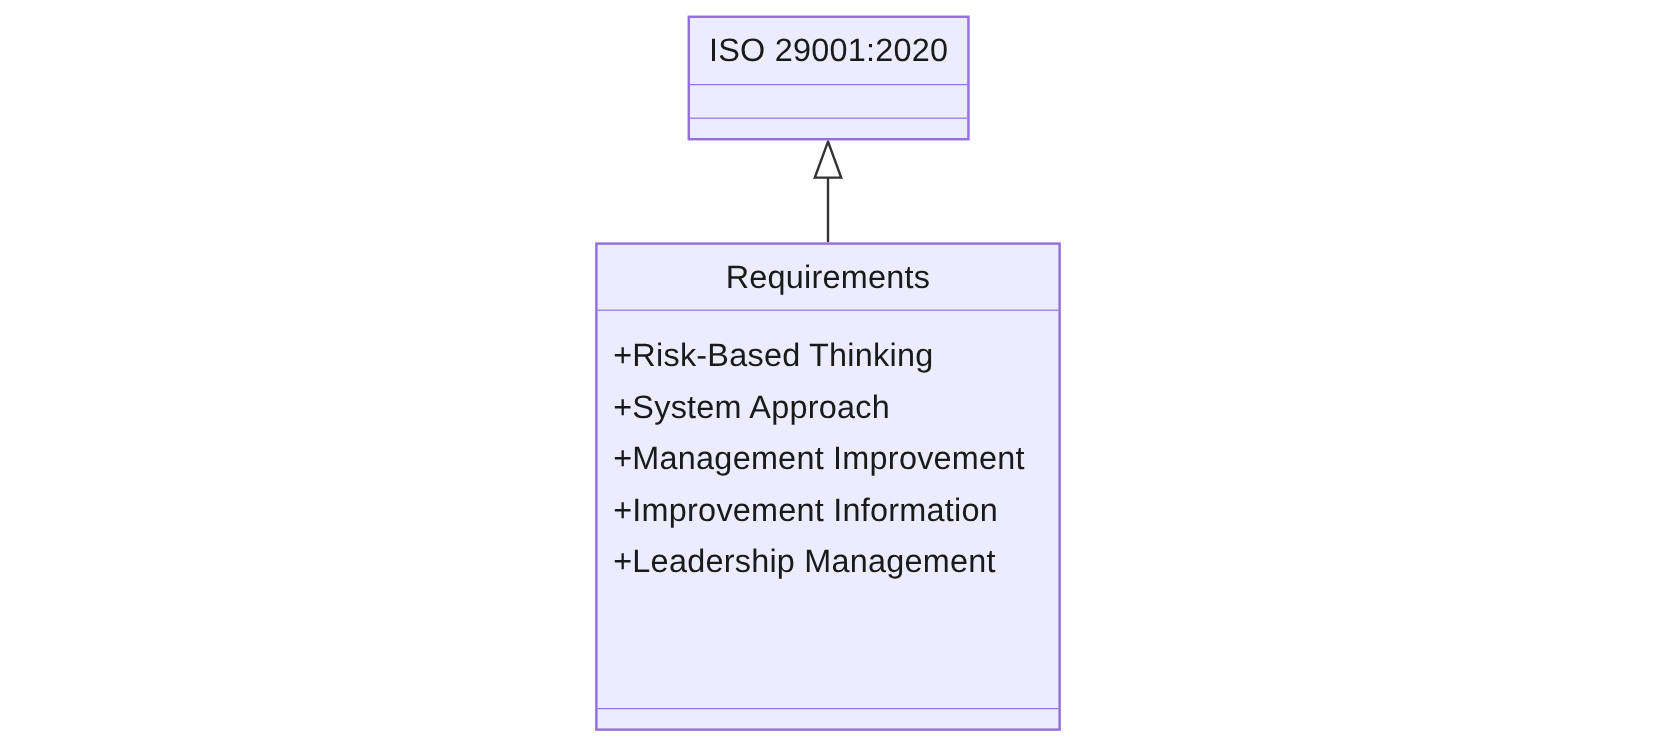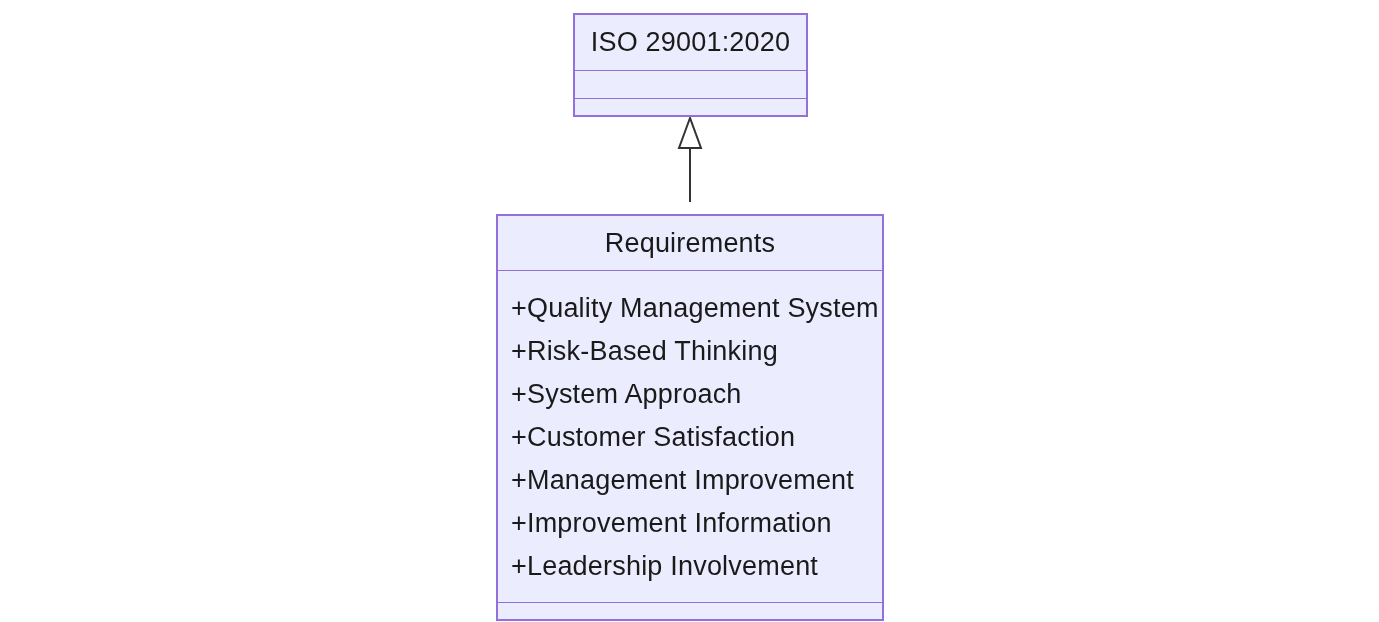--- a/index.html
+++ b/index.html
@@ -40,21 +40,21 @@
     flex-direction: column;
   }
   .class-node.parent {
     left: 573px;
     top: 13px;
     width: 235px;
     height: 104px;
   }
   .class-node.child {
     left: 496px;
-    top: 214px;
+    top: 202px;
     width: 388px;
     height: 407px;
   }
   .class-title {
     display: flex;
     align-items: center;
     justify-content: center;
     font-size: 27px;
     letter-spacing: 0.2px;
   }
@@ -89,24 +89,22 @@
 
   <div class="class-node parent">
     <div class="class-title">ISO 29001:2020</div>
     <div class="compartment attrs"></div>
     <div class="compartment methods"></div>
   </div>
 
   <div class="class-node child">
     <div class="class-title">Requirements</div>
     <div class="compartment attrs">
-      <div class="attr-item">+Quality Management System</div>
       <div class="attr-item">+Risk-Based Thinking</div>
       <div class="attr-item">+System Approach</div>
-      <div class="attr-item">+Customer Satisfaction</div>
       <div class="attr-item">+Management Improvement</div>
       <div class="attr-item">+Improvement Information</div>
-      <div class="attr-item">+Leadership Involvement</div>
+      <div class="attr-item">+Leadership Management</div>
     </div>
     <div class="compartment methods"></div>
   </div>
 
 </div>
 
 </body></html>

